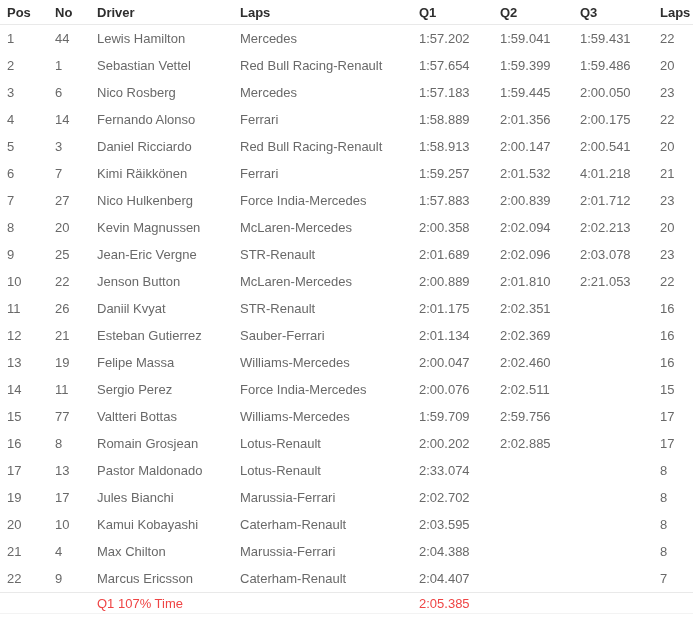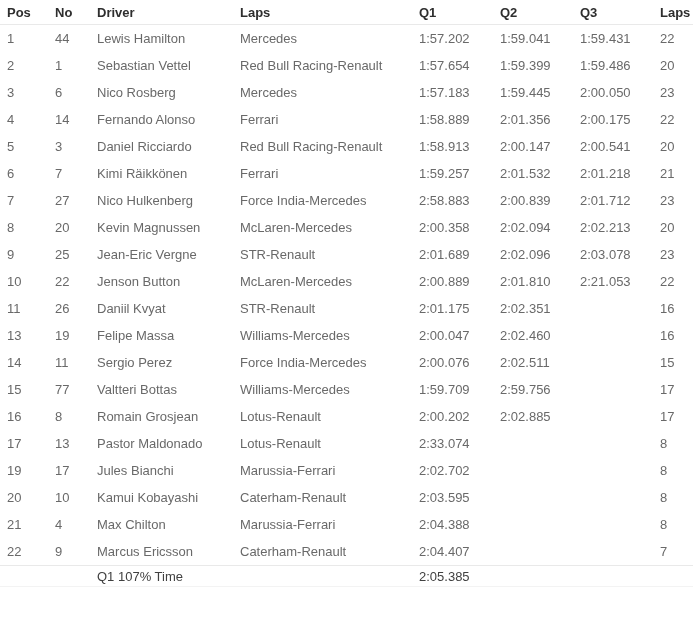--- a/index.html
+++ b/index.html
@@ -52,21 +52,21 @@
     overflow: hidden;
   }
   table.results th:first-child,
   table.results td:first-child {
     padding-left: 7px;
   }
   table.results tfoot td {
     border-top: 1px solid #e9e9e9;
     border-bottom: 1px solid #f3f3f3;
     height: 20px;
-    color: #404040;
+    color: #ef4444;
   }
 </style>
 </head>
 <body>
 
 <div class="results-wrap">
   <table class="results">
     <colgroup>
       <col class="c-pos">
         <col class="c-no">
@@ -140,29 +140,29 @@
           <td>2:00.541</td>
           <td>20</td>
         </tr>
         <tr>
           <td>6</td>
           <td>7</td>
           <td>Kimi Räikkönen</td>
           <td>Ferrari</td>
           <td>1:59.257</td>
           <td>2:01.532</td>
-          <td>2:01.218</td>
+          <td>4:01.218</td>
           <td>21</td>
         </tr>
         <tr>
           <td>7</td>
           <td>27</td>
           <td>Nico Hulkenberg</td>
           <td>Force India-Mercedes</td>
-          <td>2:58.883</td>
+          <td>1:57.883</td>
           <td>2:00.839</td>
           <td>2:01.712</td>
           <td>23</td>
         </tr>
         <tr>
           <td>8</td>
           <td>20</td>
           <td>Kevin Magnussen</td>
           <td>McLaren-Mercedes</td>
           <td>2:00.358</td>
@@ -194,20 +194,30 @@
           <td>11</td>
           <td>26</td>
           <td>Daniil Kvyat</td>
           <td>STR-Renault</td>
           <td>2:01.175</td>
           <td>2:02.351</td>
           <td></td>
           <td>16</td>
         </tr>
         <tr>
+          <td>12</td>
+          <td>21</td>
+          <td>Esteban Gutierrez</td>
+          <td>Sauber-Ferrari</td>
+          <td>2:01.134</td>
+          <td>2:02.369</td>
+          <td></td>
+          <td>16</td>
+        </tr>
+        <tr>
           <td>13</td>
           <td>19</td>
           <td>Felipe Massa</td>
           <td>Williams-Mercedes</td>
           <td>2:00.047</td>
           <td>2:02.460</td>
           <td></td>
           <td>16</td>
         </tr>
         <tr>

